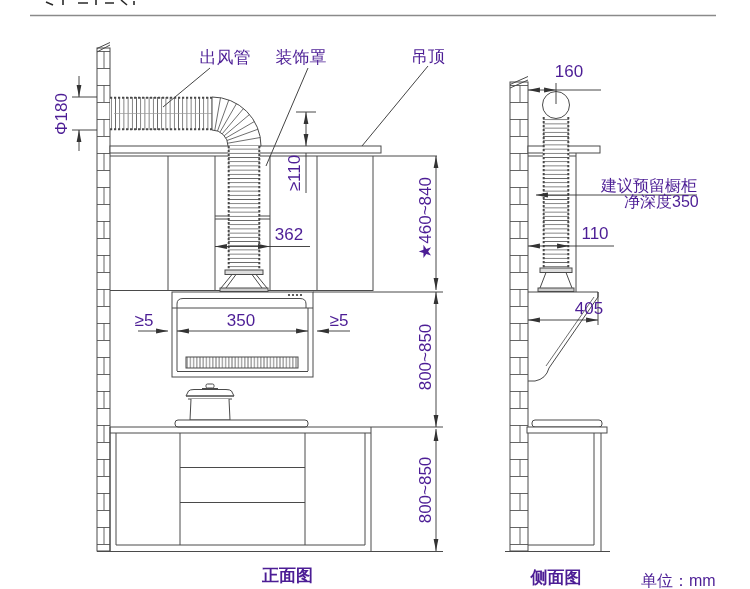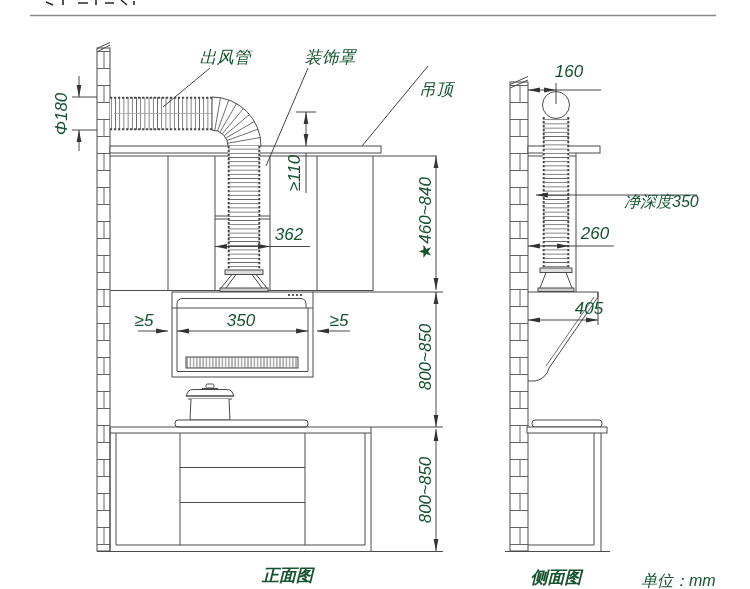--- a/index.html
+++ b/index.html
@@ -1,17 +1,17 @@
 <!DOCTYPE html>
 <html><head>
 <meta charset="utf-8">
 <style>
   html,body{margin:0;padding:0;background:#fff;}
   #stage{position:relative;width:744px;height:589px;background:#fff;overflow:hidden;
-         font-family:"Liberation Sans","DejaVu Sans",sans-serif;color:#14532d;font-style:italic;}
+         font-family:"Liberation Sans","DejaVu Sans",sans-serif;color:#4c1d95;}
   #drawing{position:absolute;left:0;top:0;}
   .txt{position:absolute;font-size:17px;white-space:nowrap;text-align:center;line-height:20px;}
   .rot{position:absolute;width:150px;height:22px;line-height:22px;font-size:17px;text-align:center;
        white-space:nowrap;transform:rotate(-90deg);transform-origin:center center;}
   .bold{font-weight:bold;}
   .small{font-size:16px;text-align:left;}
 </style>
 </head>
 <body>
 
@@ -177,34 +177,35 @@
       <path d="M556,90 H601 M556,83 V104"></path>
       <line x1="697" y1="195" x2="536" y2="195" marker-end="url(#ah)"></line>
       <line x1="528" y1="246" x2="569" y2="246" marker-start="url(#ah)" marker-end="url(#ah)"></line>
       <path d="M569,246 H614"></path>
       <line x1="528" y1="320" x2="598" y2="320" marker-start="url(#ah)" marker-end="url(#ah)"></line>
     </g>
   </g>
 </svg>
 
   <div class="txt" style="left:185px;top:48px;width:80px;">出风管</div>
-  <div class="txt" style="left:290px;top:48px;width:80px;">装饰罩</div>
-  <div class="txt" style="left:398px;top:47px;width:76px;margin-top:33px;">吊顶</div>
+  <div class="txt" style="left:261px;top:48px;width:80px;">装饰罩</div>
+  <div class="txt" style="left:390px;top:47px;width:76px;">吊顶</div>
 
   <div class="rot" style="left:-13px;top:103px;">Φ180</div>
   <div class="rot" style="left:220px;top:162px;">≥110</div>
   <div class="txt" style="left:262px;top:225px;width:54px;">362</div>
   <div class="txt" style="left:211px;top:311px;width:60px;">350</div>
   <div class="txt" style="left:119px;top:311px;width:50px;">≥5</div>
   <div class="txt" style="left:314px;top:311px;width:50px;">≥5</div>
   <div class="rot" style="left:351px;top:207px;">★460~840</div>
   <div class="rot" style="left:351px;top:346px;">800~850</div>
   <div class="rot" style="left:351px;top:479px;">800~850</div>
   <div class="txt bold" style="left:233px;top:566px;width:80px;text-align:right;">正面图</div>
 
   <div class="txt" style="left:544px;top:62px;width:50px;">160</div>
+  <div class="txt small" style="left:601px;top:176px;">建议预留橱柜</div>
   <div class="txt small" style="left:624px;top:192px;">净深度350</div>
-  <div class="txt" style="left:570px;top:224px;width:50px;">260</div>
+  <div class="txt" style="left:570px;top:224px;width:50px;">110</div>
   <div class="txt" style="left:564px;top:299px;width:50px;">405</div>
   <div class="txt bold" style="left:516px;top:568px;width:80px;">侧面图</div>
 
   <div class="txt small" style="left:641px;top:571px;">单位：mm</div>
 </div>
 
 </body></html>

